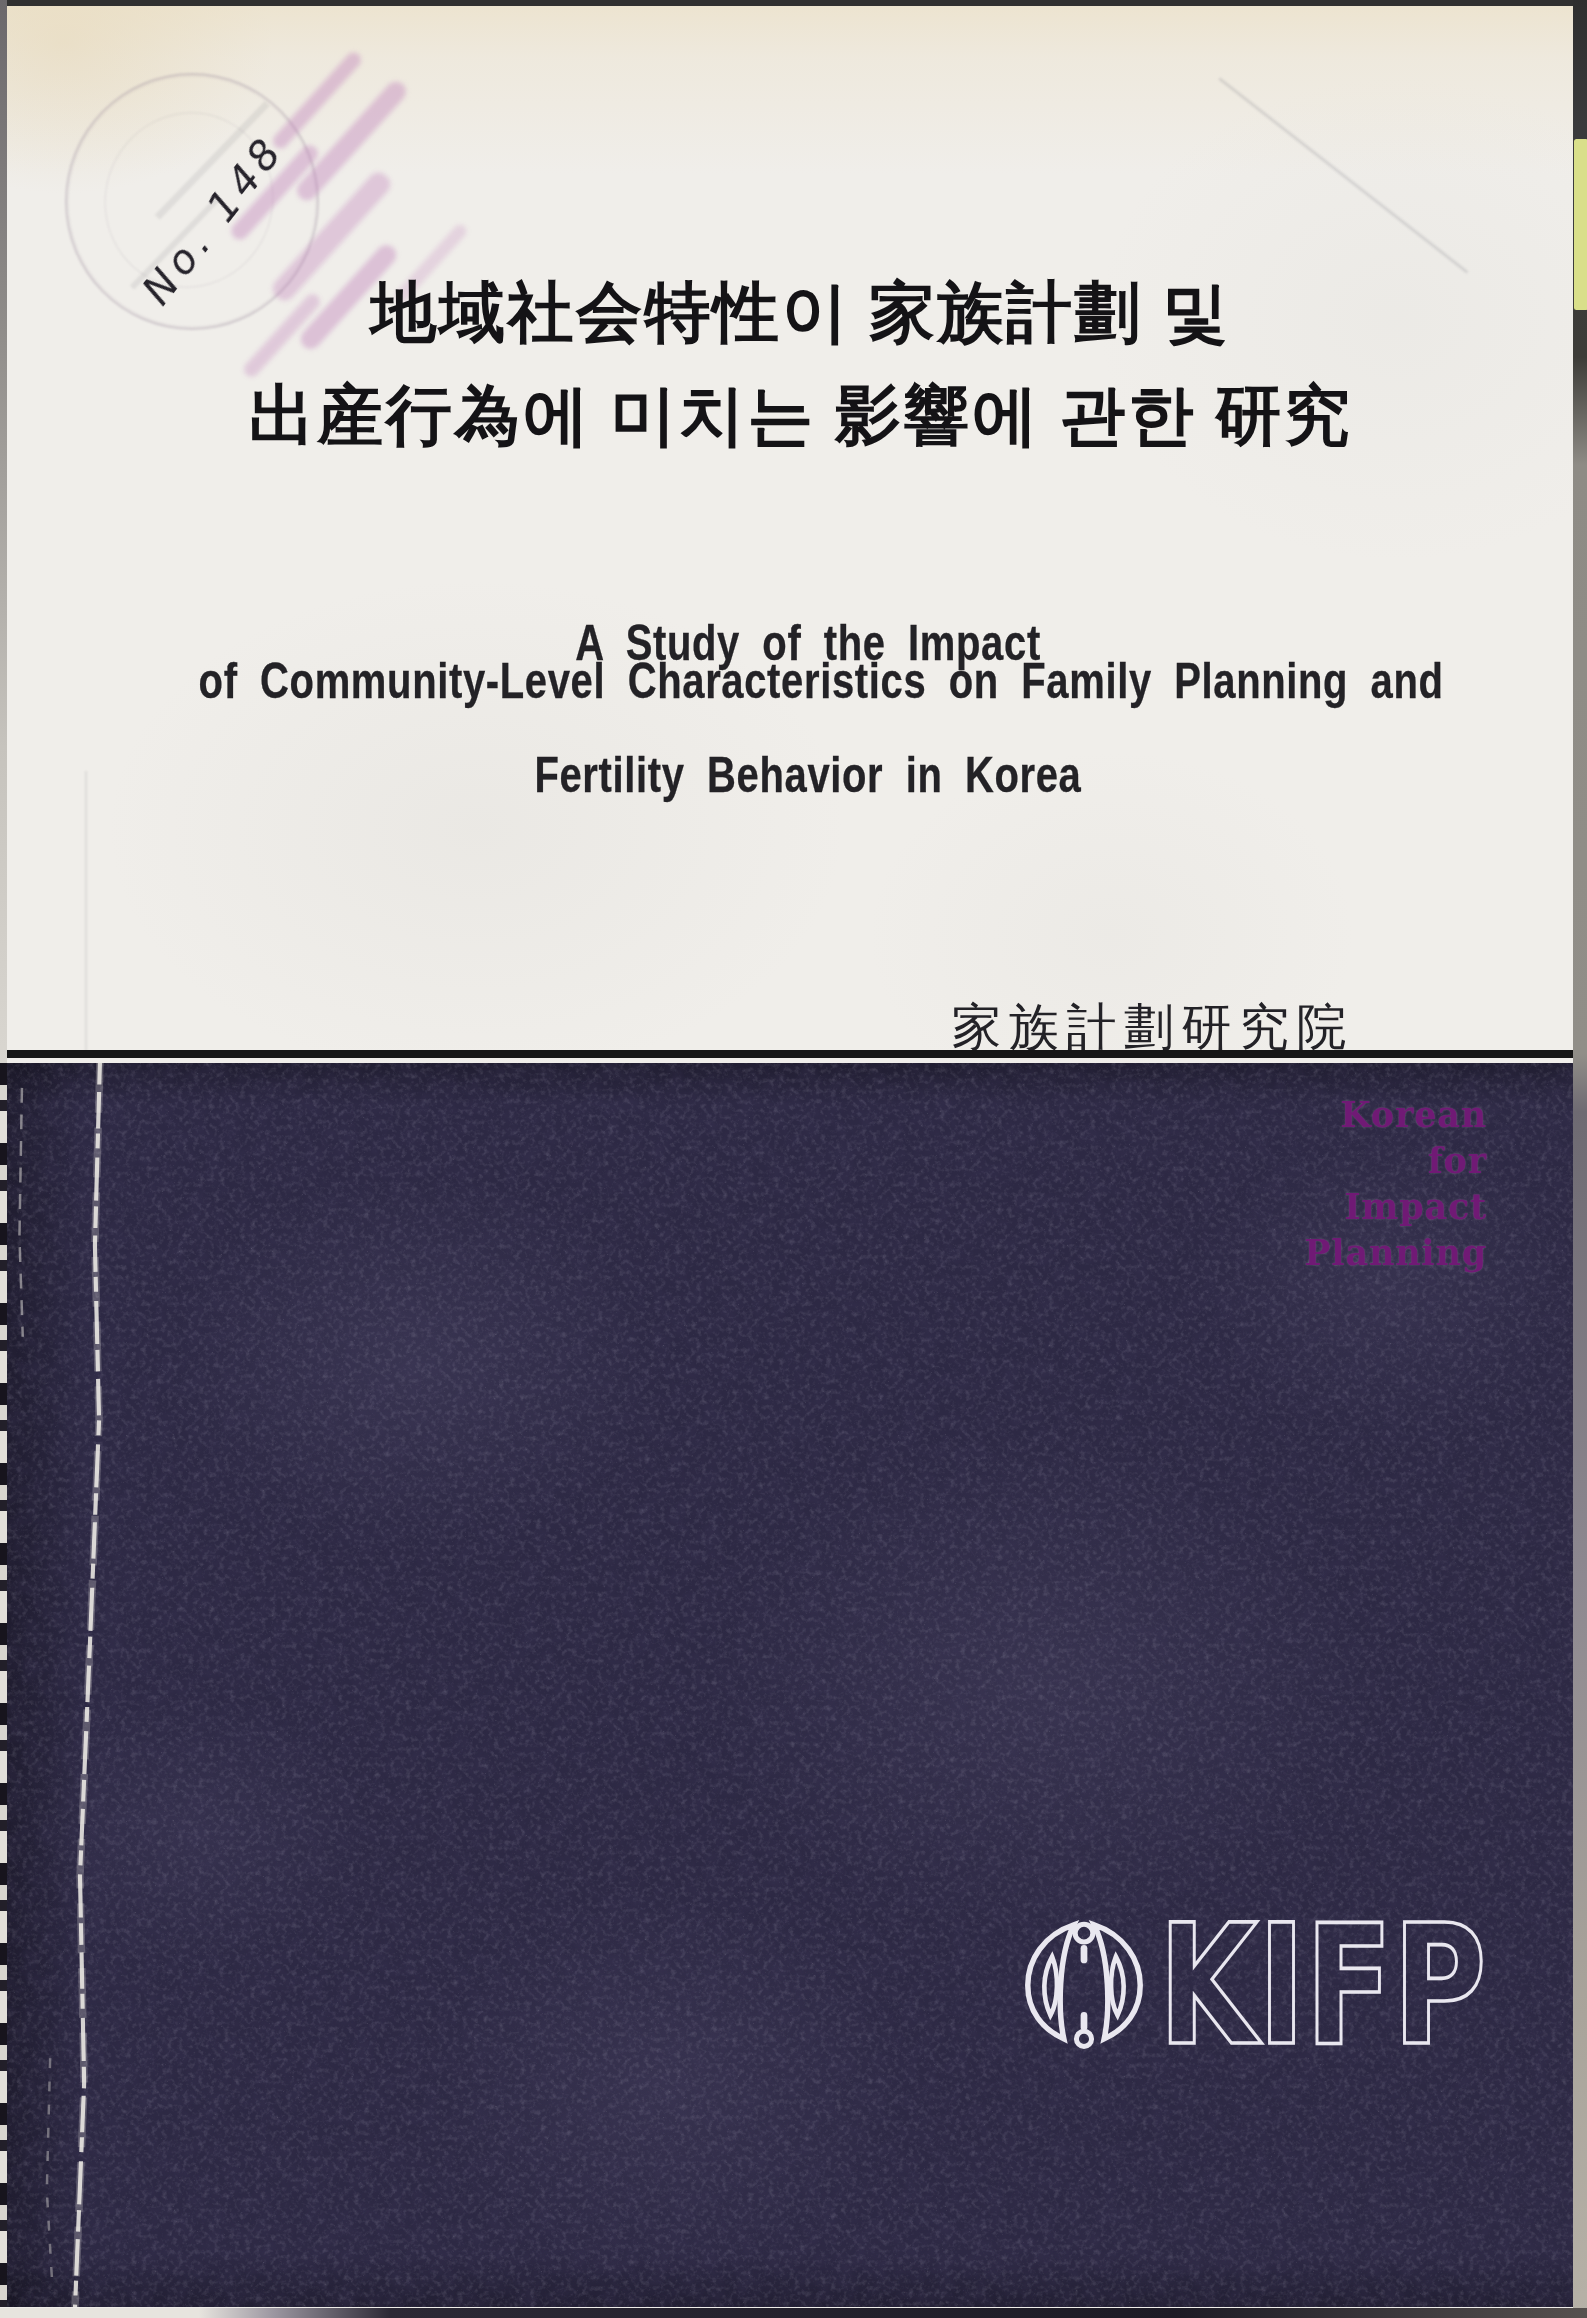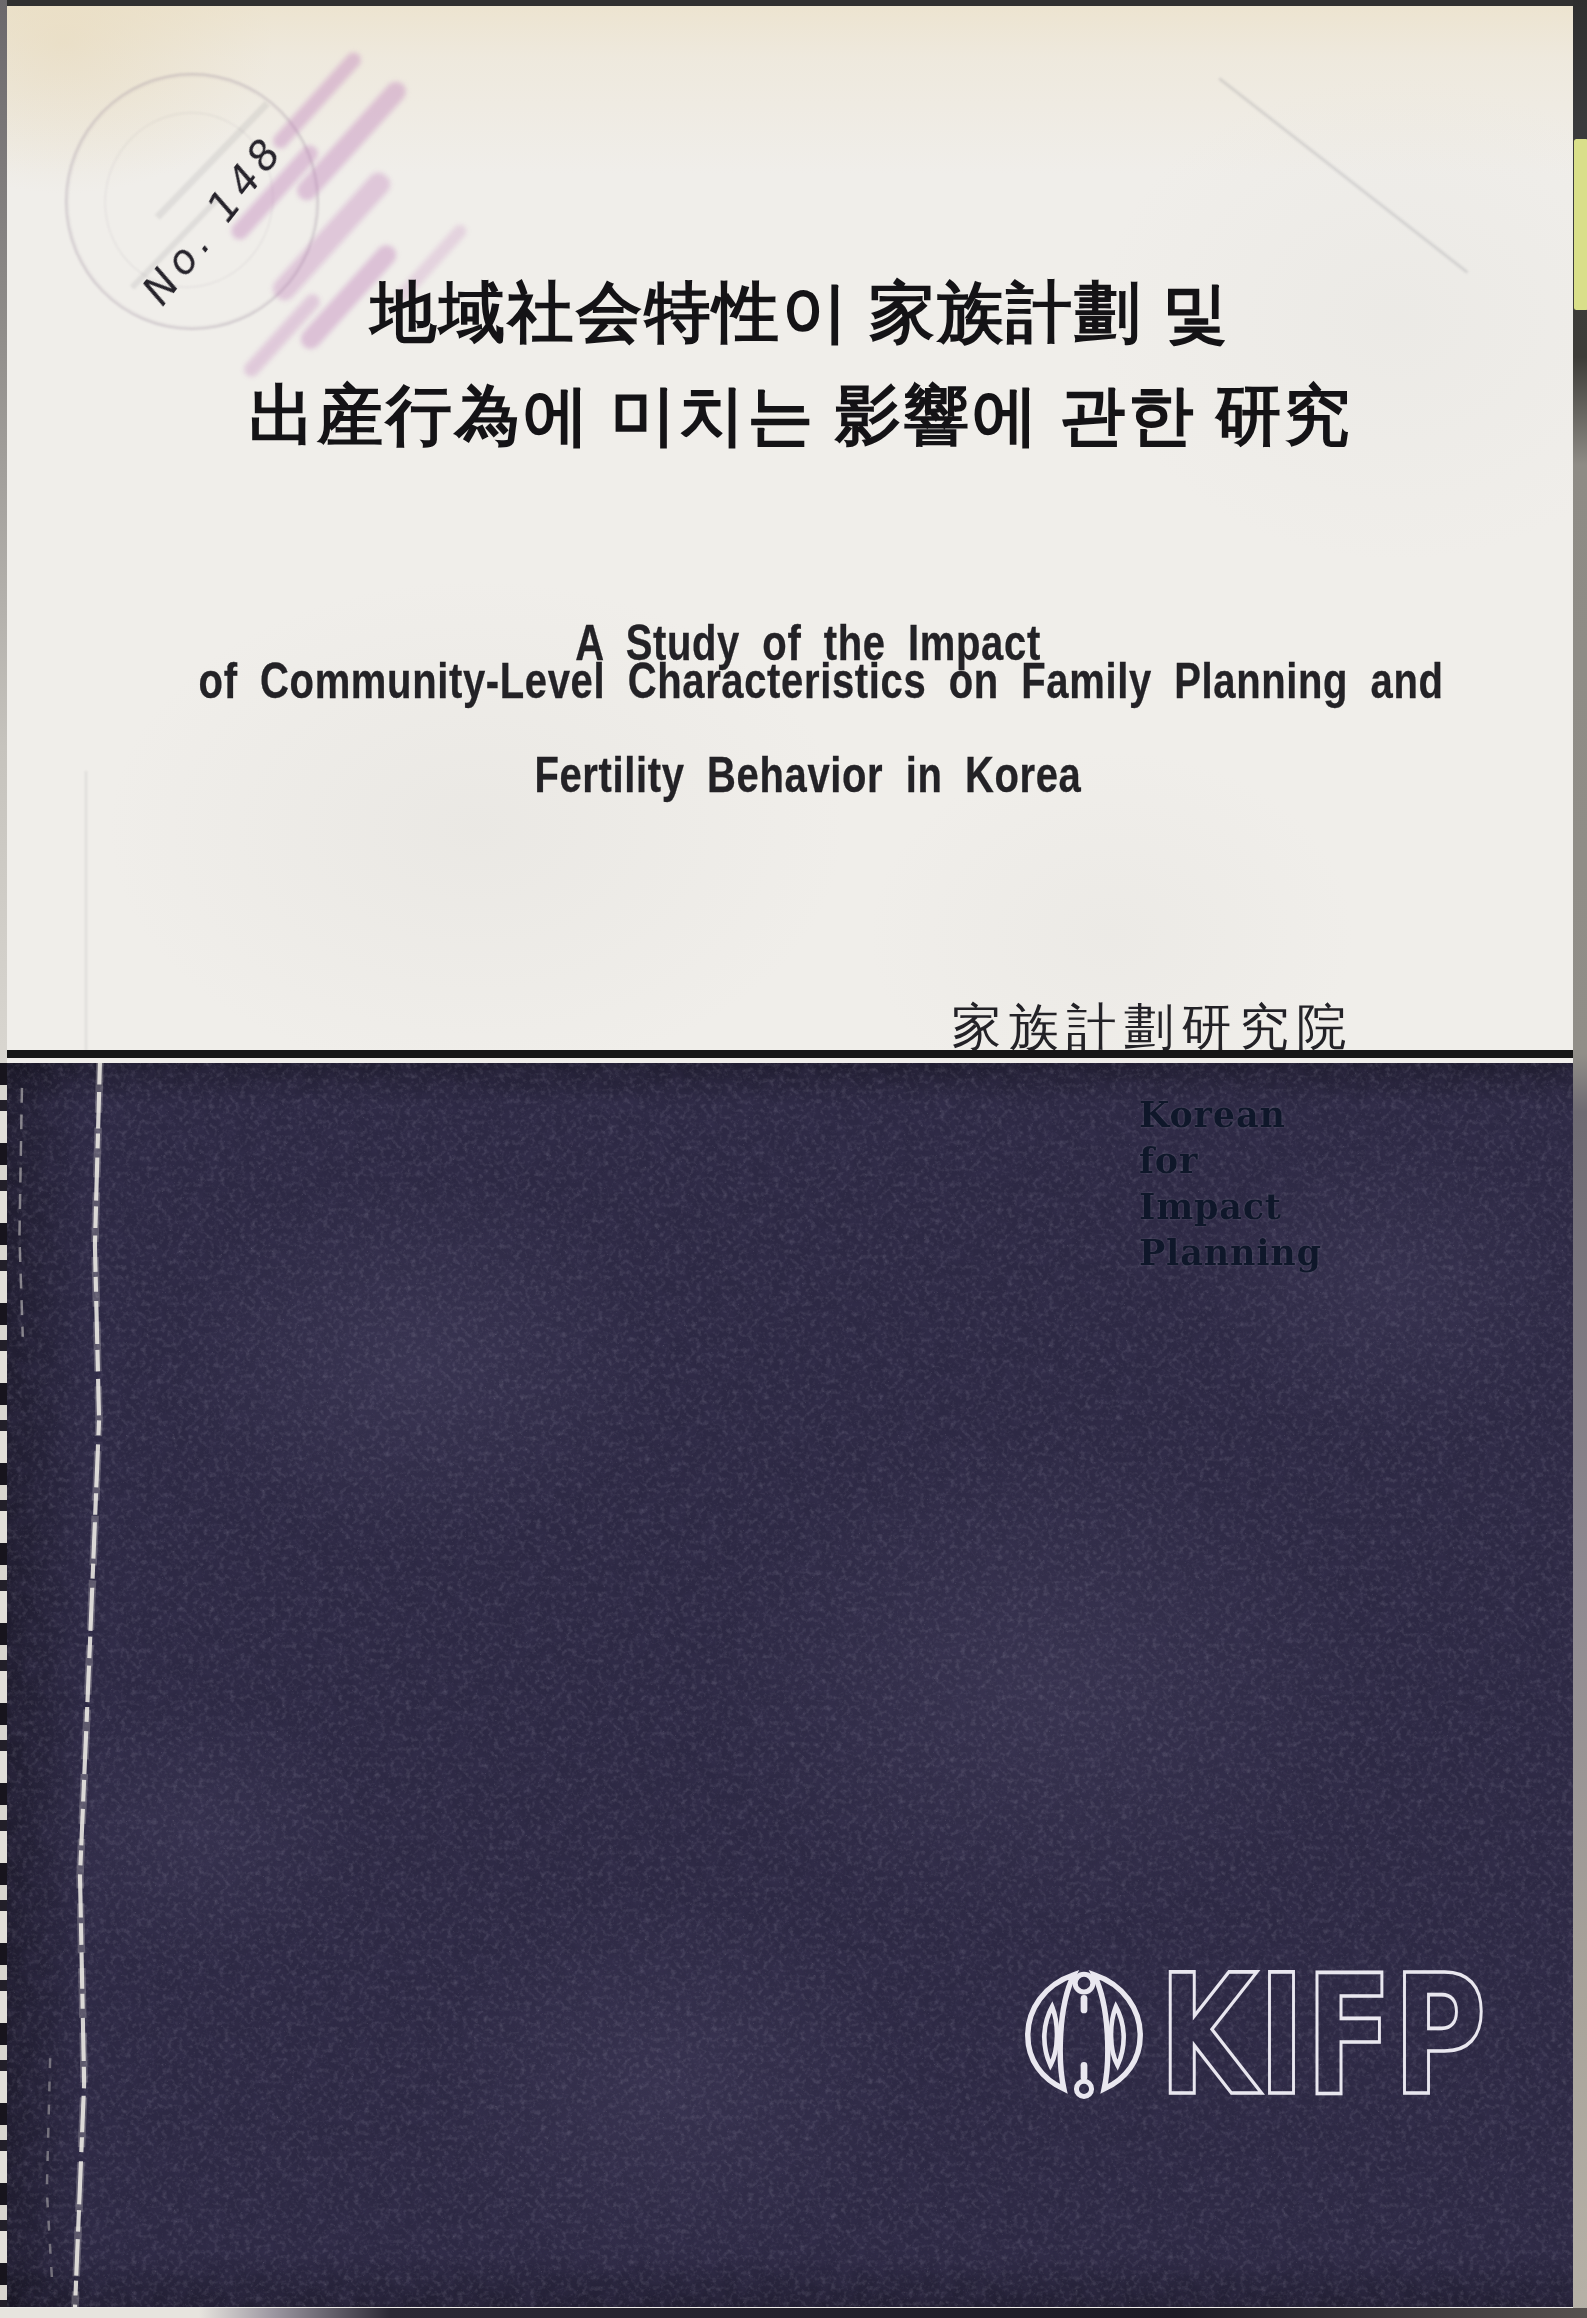--- a/index.html
+++ b/index.html
@@ -99,29 +99,29 @@
       radial-gradient(357px 265px at 26% 24%, rgba(116,110,148,.17), transparent 70%),
       radial-gradient(465px 348px at 66% 50%, rgba(124,116,154,.14), transparent 72%),
       radial-gradient(348px 274px at 42% 82%, rgba(110,102,140,.16), transparent 70%),
       radial-gradient(274px 216px at 88% 18%, rgba(118,110,150,.13), transparent 70%),
       radial-gradient(249px 199px at 12% 62%, rgba(104,98,136,.15), transparent 70%);
   }
   .navy svg.texture { position:absolute; left:0; top:0; width:100%; height:100%; }
   
   .publisher-en {
     position:absolute; top:1092px; right:101px; width:348px;
-    text-align:left;
+    text-align:right;
     font-family:"DejaVu Serif","Liberation Serif",serif;
     font-weight:700; font-size:35px; line-height:46px;
-    color:#0f172a; letter-spacing:0.8px;
+    color:#701a75; letter-spacing:0.8px;
     text-shadow:0 0 1.7px rgba(255,255,255,.25);
   }
   .publisher-en .pe-line { white-space:nowrap; }
   
-  .logo { position:absolute; left:1012px; top:1958px; width:489px; height:149px; }
+  .logo { position:absolute; left:1012px; top:1908px; width:489px; height:149px; }
   .emblem { position:absolute; left:5px; top:5px; width:134px; height:141px; }
   .acronym-svg { position:absolute; left:143px; top:0; width:340px; height:149px; }
   .acronym-svg text {
     font-family:"DejaVu Sans","Liberation Sans",sans-serif;
     font-weight:700; font-size:200px;
     fill:none; stroke:#e9e7ef; stroke-width:4.5px;
   }
   
   .top-edge { position:absolute; left:0; top:0; width:1588px; height:5.8px; background:#303030; }
   .right-edge {

